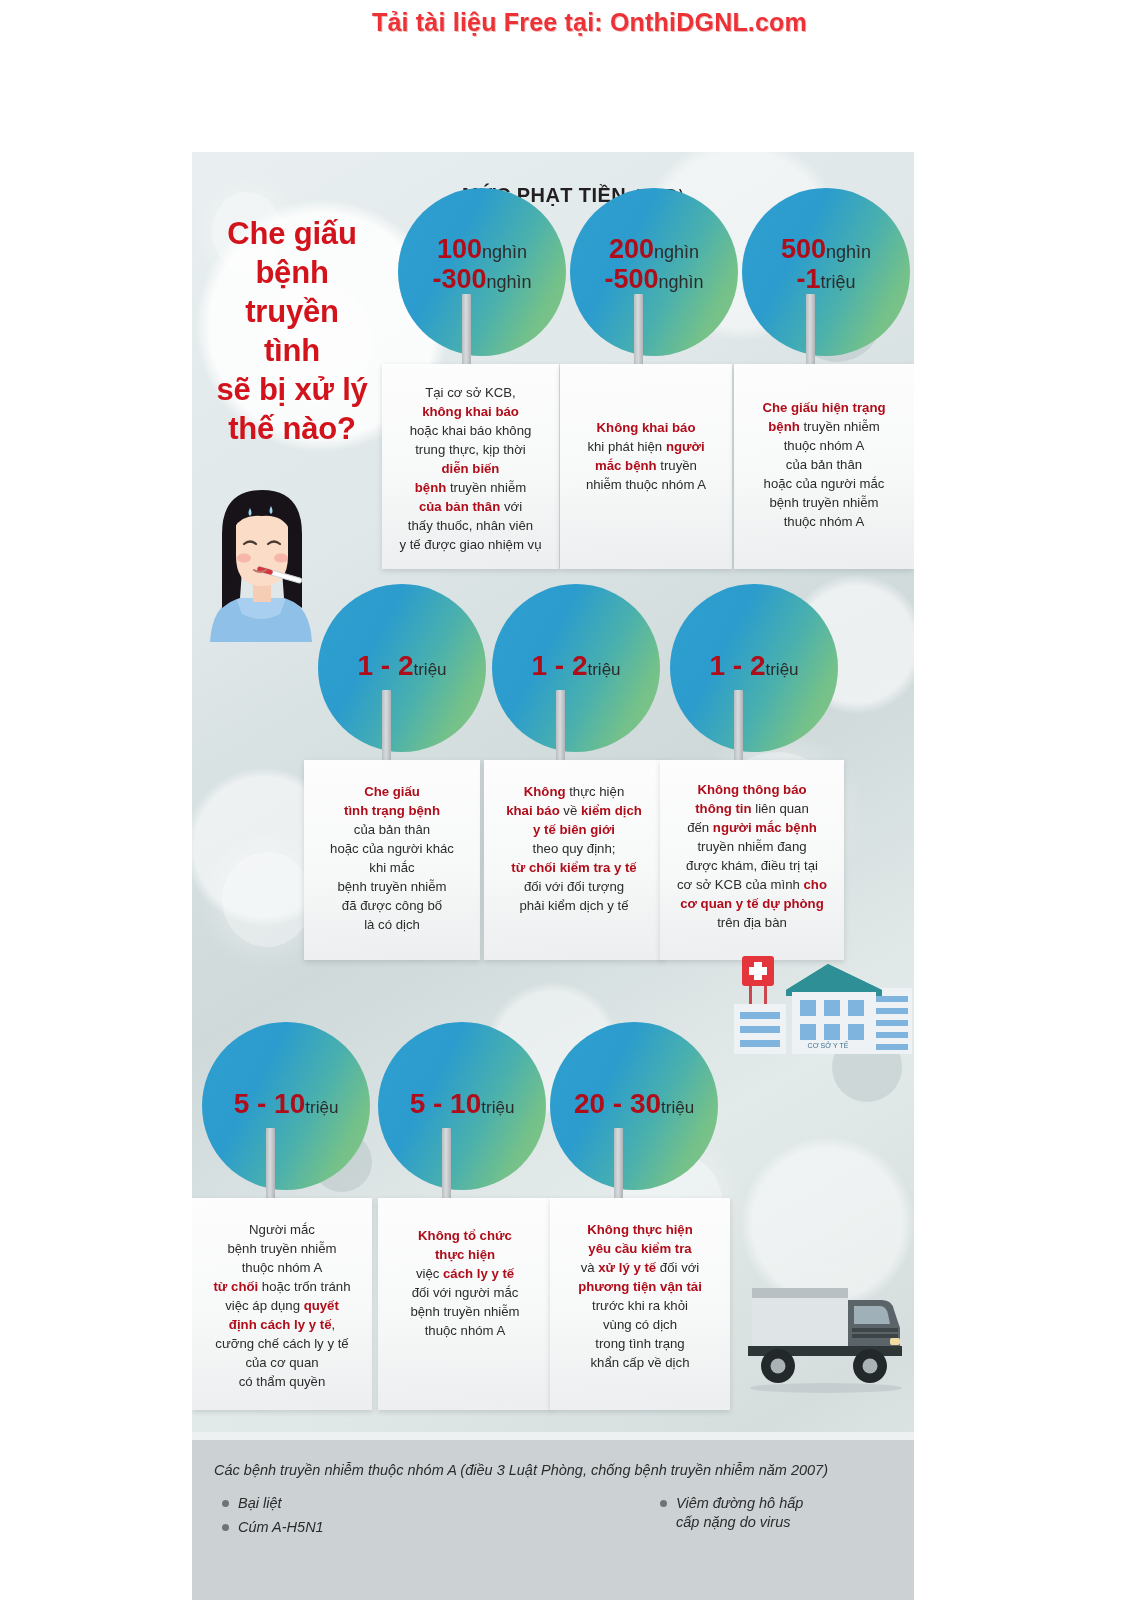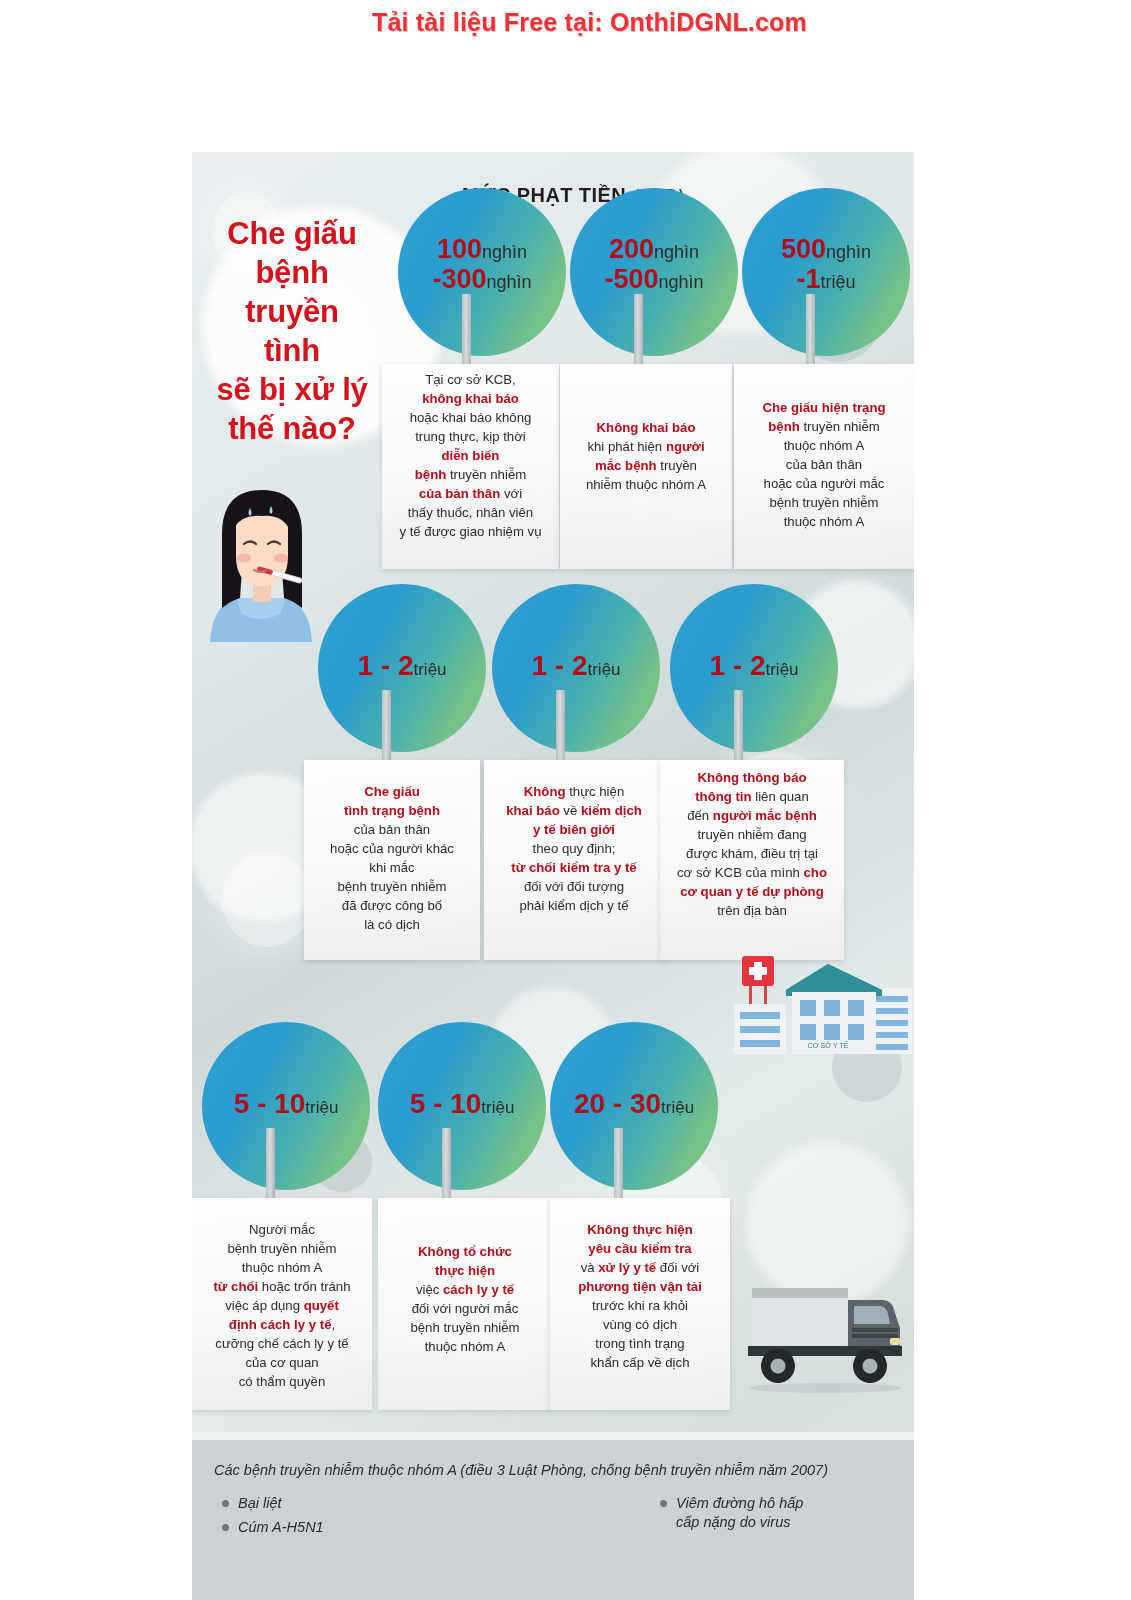--- a/index.html
+++ b/index.html
@@ -201,21 +201,21 @@
 
     <div class="circle" style="left:206px;top:36px;width:168px;height:168px;">
       <div class="amount" style="top:47px;">
         <span class="num">100</span><span class="u">nghìn</span>
         <div class="amount-row2">
           <span class="num2">-300</span><span class="u">nghìn</span>
         </div>
       </div>
     </div>
     <div class="stick" style="left:270px;top:142px;height:74px;"></div>
-    <div class="card" style="left:190px;top:212px;width:177px;height:205px;padding-top:6px;">
+    <div class="card" style="left:190px;top:212px;width:177px;height:205px;padding-top:19px;">
       <span class="txt">Tại cơ sở KCB,<br><b>không khai báo</b><br>hoặc khai báo không<br>trung thực, kịp thời<br><b>diễn biến</b><br><b>bệnh</b> truyền nhiễm<br><b>của bản thân</b> với<br>thấy thuốc, nhân viên<br>y tế được giao nhiệm vụ</span>
     </div>
 
     <div class="circle" style="left:378px;top:36px;width:168px;height:168px;">
       <div class="amount" style="top:47px;">
         <span class="num">200</span><span class="u">nghìn</span>
         <div class="amount-row2">
           <span class="num2">-500</span><span class="u">nghìn</span>
         </div>
       </div>
@@ -257,21 +257,21 @@
     <div class="card" style="left:292px;top:608px;width:180px;height:200px;padding-top:22px;">
       <span class="txt"><b>Không</b> thực hiện<br><b>khai báo</b> về <b>kiểm dịch</b><br><b>y tế biên giới</b><br>theo quy định;<br><b>từ chối kiểm tra y tế</b><br>đối với đối tượng<br>phải kiểm dịch y tế</span>
     </div>
 
     <div class="circle" style="left:478px;top:432px;width:168px;height:168px;">
       <div class="amount single" style="top:67px;">
         <span class="num">1 - 2</span><span class="u">triệu</span>
       </div>
     </div>
     <div class="stick" style="left:542px;top:538px;height:74px;"></div>
-    <div class="card" style="left:468px;top:608px;width:184px;height:200px;padding-top:8px;">
+    <div class="card" style="left:468px;top:608px;width:184px;height:200px;padding-top:20px;">
       <span class="txt"><b>Không thông báo</b><br><b>thông tin</b> liên quan<br>đến <b>người mắc bệnh</b><br>truyền nhiễm đang<br>được khám, điều trị tại<br>cơ sở KCB của mình <b>cho</b><br><b>cơ quan y tế dự phòng</b><br>trên địa bàn</span>
     </div>
 
     <svg class="hospital" viewBox="0 0 182 112">
 
       <rect x="4" y="62" width="52" height="50" fill="#eef2f4"></rect>
       <rect x="10" y="70" width="40" height="7" fill="#7fb4de"></rect>
       <rect x="10" y="84" width="40" height="7" fill="#7fb4de"></rect>
       <rect x="10" y="98" width="40" height="7" fill="#7fb4de"></rect>
 
@@ -312,21 +312,21 @@
     <div class="card" style="left:0px;top:1046px;width:180px;height:212px;padding-top:22px;">
       <span class="txt">Người mắc<br>bệnh truyền nhiễm<br>thuộc nhóm A<br><b>từ chối</b> hoặc trốn tránh<br>việc áp dụng <b>quyết</b><br><b>định cách ly y tế</b>,<br>cưỡng chế cách ly y tế<br>của cơ quan<br>có thẩm quyền</span>
     </div>
 
     <div class="circle" style="left:186px;top:870px;width:168px;height:168px;">
       <div class="amount single" style="top:67px;">
         <span class="num">5 - 10</span><span class="u">triệu</span>
       </div>
     </div>
     <div class="stick" style="left:250px;top:976px;height:74px;"></div>
-    <div class="card" style="left:186px;top:1046px;width:174px;height:212px;padding-top:44px;">
+    <div class="card" style="left:186px;top:1046px;width:174px;height:212px;padding-top:28px;">
       <span class="txt"><b>Không tổ chức</b><br><b>thực hiện</b><br>việc <b>cách ly y tế</b><br>đối với người mắc<br>bệnh truyền nhiễm<br>thuộc nhóm A</span>
     </div>
 
     <div class="circle" style="left:358px;top:870px;width:168px;height:168px;">
       <div class="amount single" style="top:67px;">
         <span class="num">20 - 30</span><span class="u">triệu</span>
       </div>
     </div>
     <div class="stick" style="left:422px;top:976px;height:74px;"></div>
     <div class="card" style="left:358px;top:1046px;width:180px;height:212px;padding-top:22px;">

